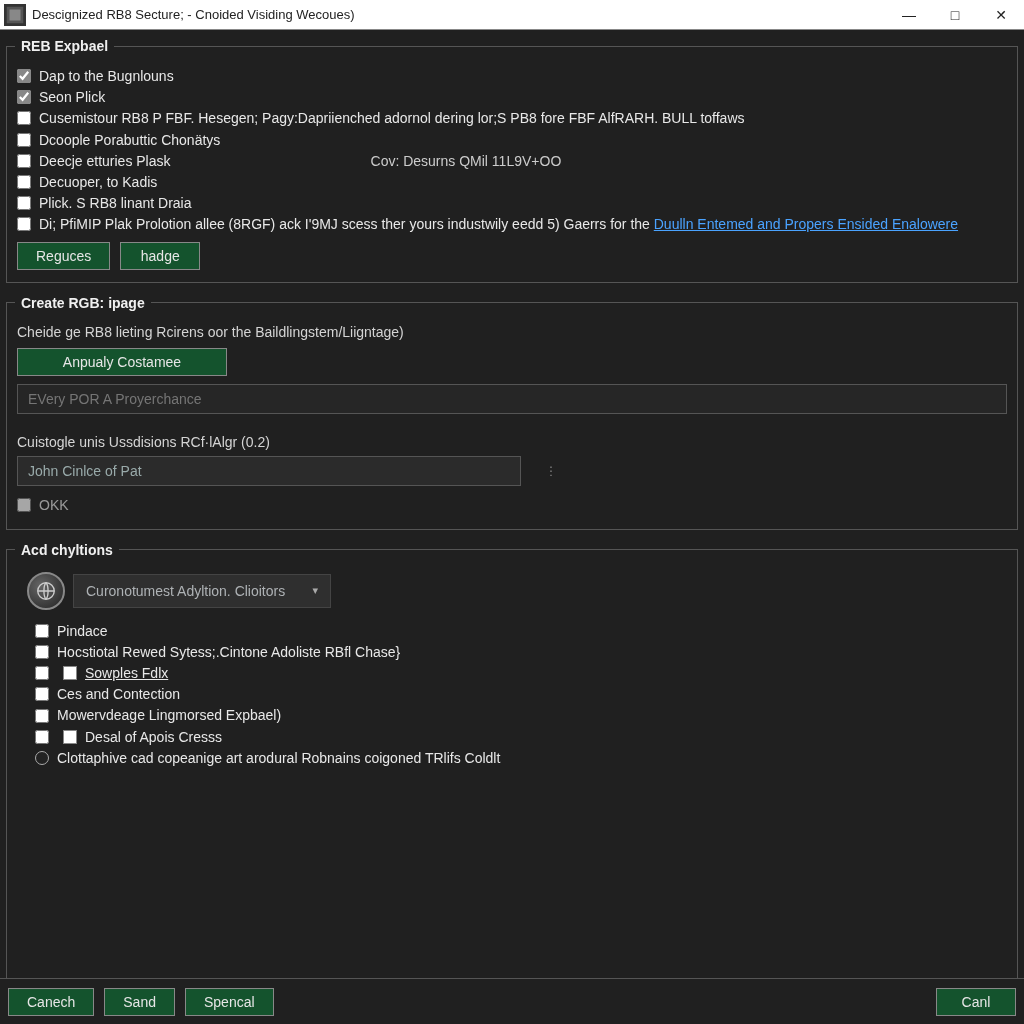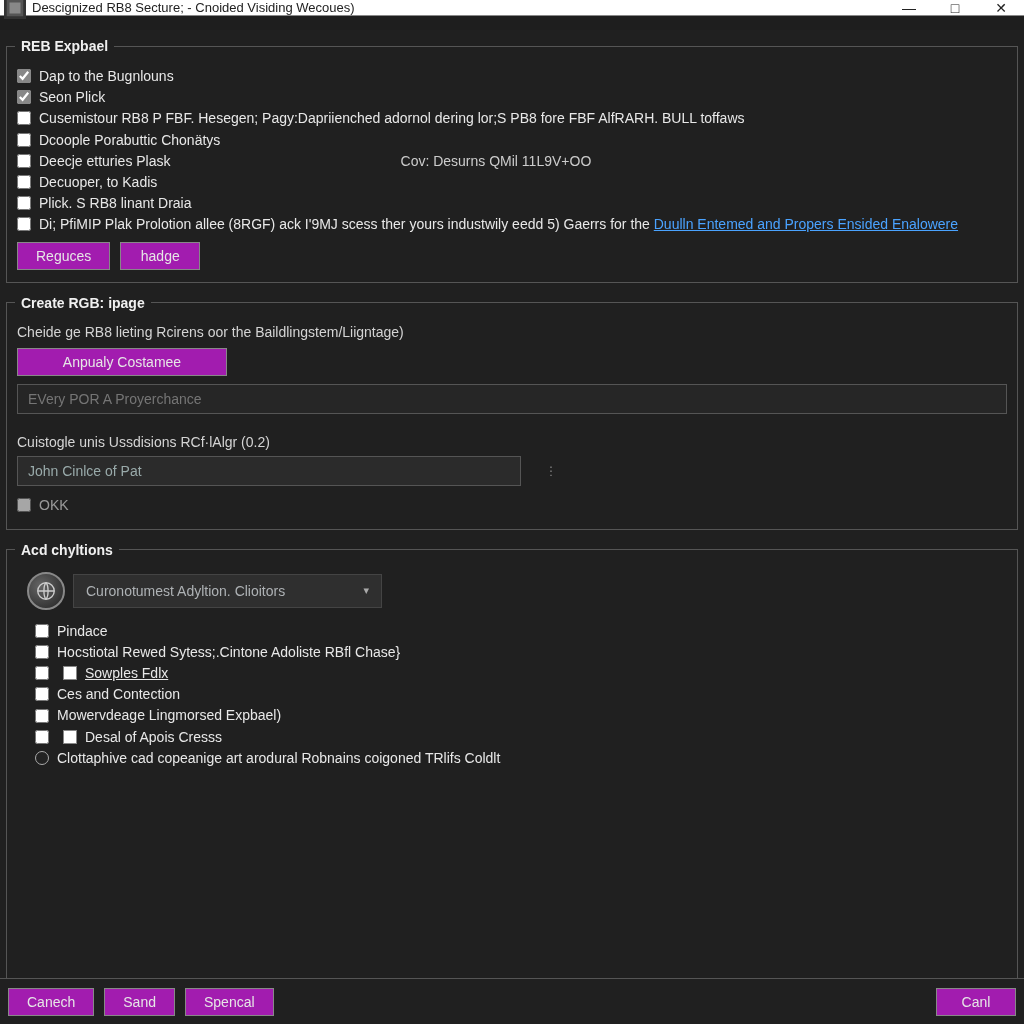--- a/index.html
+++ b/index.html
@@ -7,21 +7,21 @@
     width: 1024px;
     height: 1024px;
     background: #1e1e1e;
     color: #d4d4d4;
     font-family: 'Segoe UI', Tahoma, sans-serif;
     font-size: 14px;
     overflow: hidden;
   }
   
   .titlebar {
-    height: 16px;
+    height: 30px;
     background: #ffffff;
     color: #000;
     display: flex;
     align-items: center;
     padding: 0;
     border-bottom: 1px solid #888;
   }
   .titlebar .app-icon {
     width: 22px; height: 22px;
     background: #333;
@@ -53,36 +53,36 @@
   }
   fieldset.group > legend {
     color: #f0f0f0;
     font-weight: 600;
     font-size: 14px;
     padding: 0 6px;
     margin-left: -2px;
   }
 
   .row { display: flex; align-items: center; margin: 3px 0; }
-  .row.inline { gap: 30px; }
+  .row.inline { }
 
   input[type=checkbox] {
     width: 14px; height: 14px;
     margin-right: 8px;
     accent-color: #888;
     background: #2b2b2b;
   }
   label.chk { display: flex; align-items: center; cursor: pointer; color: #e8e8e8; }
   label.chk span { line-height: 1.3; }
 
   .link { color: #4aa3ff; text-decoration: underline; cursor: pointer; text-align: right; }
   .underline { text-decoration: underline; }
 
   .btn {
-    background: #a21caf;
+    background: #14532d;
     border: 1px solid #888;
     color: #e6e6e6;
     padding: 5px 18px;
     font-size: 14px;
     cursor: pointer;
     min-width: 80px;
     text-align: center;
   }
   .btn-row { display: flex; gap: 10px; margin-top: 8px; }
 
@@ -271,21 +271,21 @@
   <fieldset class="group" style="flex:1; min-height:300px;">
     <legend>Acd chyltions</legend>
 
     <div class="row" style="margin:4px 0 12px 10px;">
       <div class="round-icon">
         <svg viewBox="0 0 24 24" fill="none" stroke="#ccc" stroke-width="1.5">
           <circle cx="12" cy="12" r="9"></circle>
           <path d="M3 12h18M12 3c3 3 3 15 0 18M12 3c-3 3-3 15 0 18"></path>
         </svg>
       </div>
-      <div class="dropdown" style="width:309px;">
+      <div class="dropdown" style="width:258px;">
         <span>Curonotumest Adyltion. Clioitors</span>
         <span class="chev">▾</span>
       </div>
     </div>
 
     <div style="margin-left:18px;">
       <div class="row">
           <label class="chk">
         <input type="checkbox" style="">
         <span>Pindace</span>

